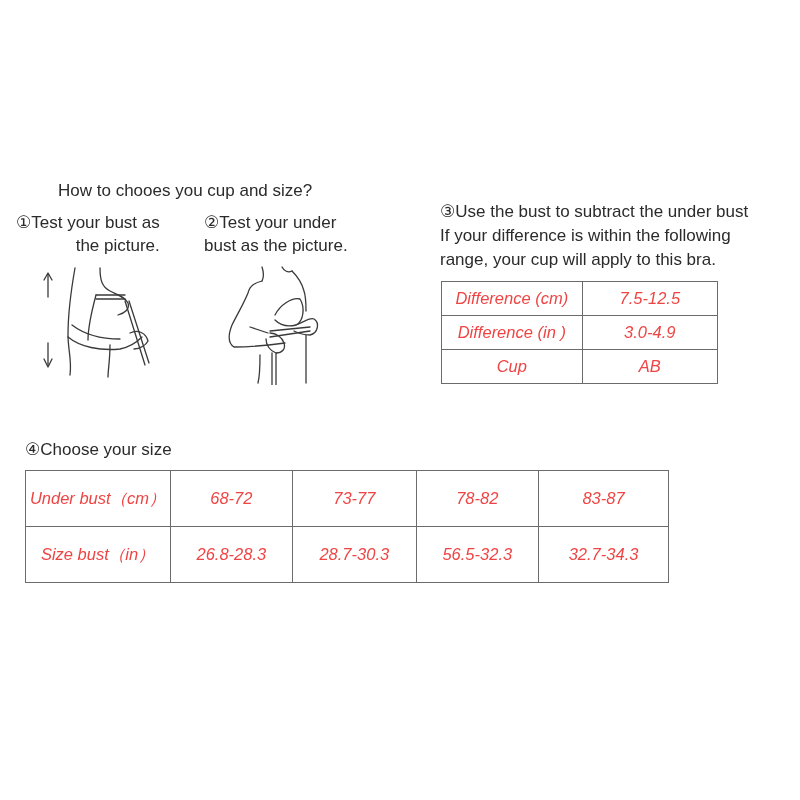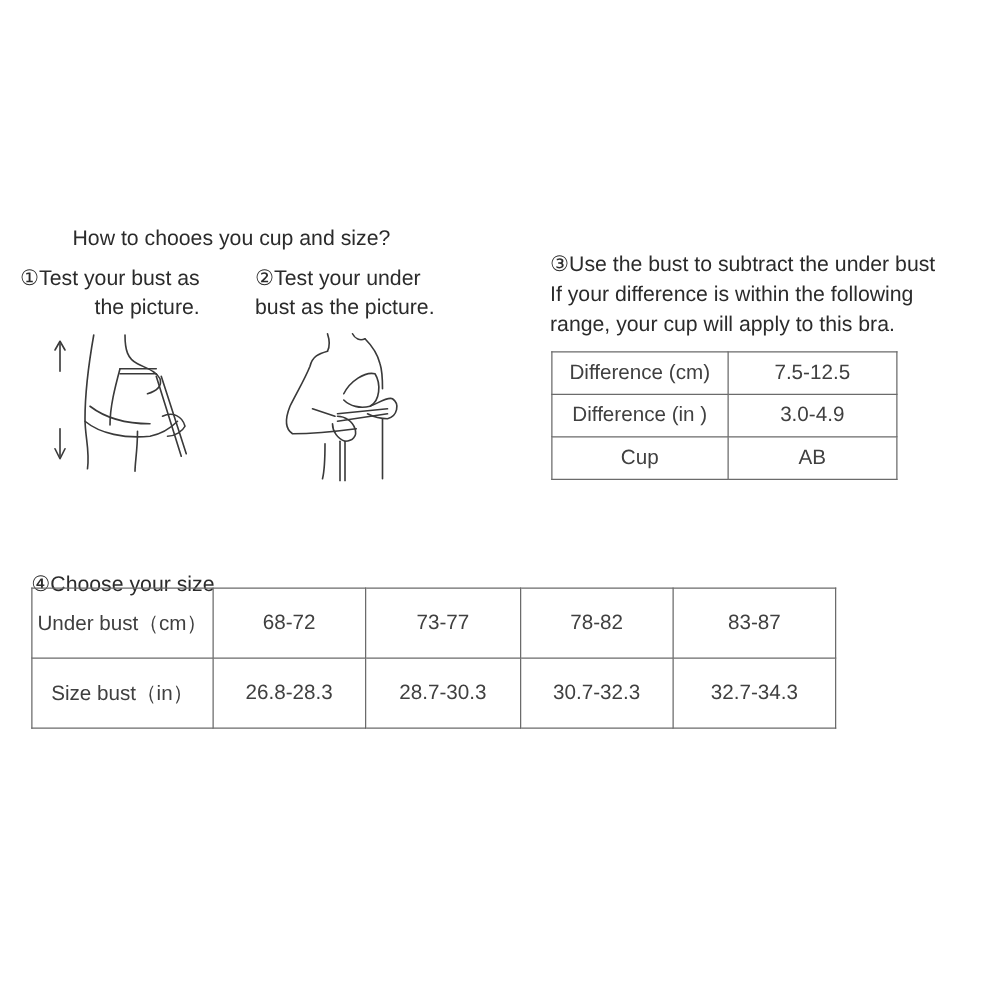--- a/index.html
+++ b/index.html
@@ -4,21 +4,21 @@
   <style>
     html, body { margin: 0; padding: 0; }
     body {
       width: 800px; height: 800px; background: #ffffff; position: relative; overflow: hidden;
       font-family: "Liberation Sans", "DejaVu Sans", sans-serif; color: #2b2b2b;
     }
     .abs { position: absolute; }
     .heading { font-size: 17px; line-height: 22px; white-space: nowrap; }
     .step { font-size: 17px; line-height: 23px; white-space: pre-line; }
     table { border-collapse: collapse; position: absolute; }
-    td { border: 1.5px solid #6b6b6b; text-align: center; font-size: 16.5px; color: #404040; padding: 0; }
+    td { border: 1.5px solid #6b6b6b; text-align: center; font-size: 16.5px; color: #ef4444; padding: 0; font-style: italic; }
     #cup-table td { height: 33px; }
     #size-table td { height: 55px; }
     svg { position: absolute; }
     svg path, svg line { fill: none; stroke: #3a3a3a; stroke-width: 1.3; stroke-linecap: round; stroke-linejoin: round; }
   </style>
 </head>
 <body>
 
 <div class="abs heading" style="left:16px; top:180px;margin-left:42px;">How to chooes you cup and size?</div>
 
@@ -99,21 +99,21 @@
     <td>Difference (in )</td>
     <td>3.0-4.9</td>
   </tr>
   <tr>
     <td>Cup</td>
     <td>AB</td>
   </tr>
 </tbody>
   </table>
 
-<div class="abs step" style="left:25px; top:456px;"><span>④</span><span>Choose your size</span></div>
+<div class="abs step" style="left:25px; top:438px;"><span>④</span><span>Choose your size</span></div>
 
 <table id="size-table" style="left:25px; top:470px; width:644px;">
   <colgroup>
       <col style="width:165px">
       <col style="width:142px">
       <col style="width:143px">
       <col style="width:142px">
       <col style="width:151px">
     </colgroup>
   <tbody>
@@ -121,17 +121,17 @@
     <td>Under bust（cm）</td>
     <td>68-72</td>
     <td>73-77</td>
     <td>78-82</td>
     <td>83-87</td>
   </tr>
   <tr>
     <td>Size bust（in）</td>
     <td>26.8-28.3</td>
     <td>28.7-30.3</td>
-    <td>30.7-32.3</td>
+    <td>56.5-32.3</td>
     <td>32.7-34.3</td>
   </tr>
 </tbody>
   </table>
 
 </body></html>

